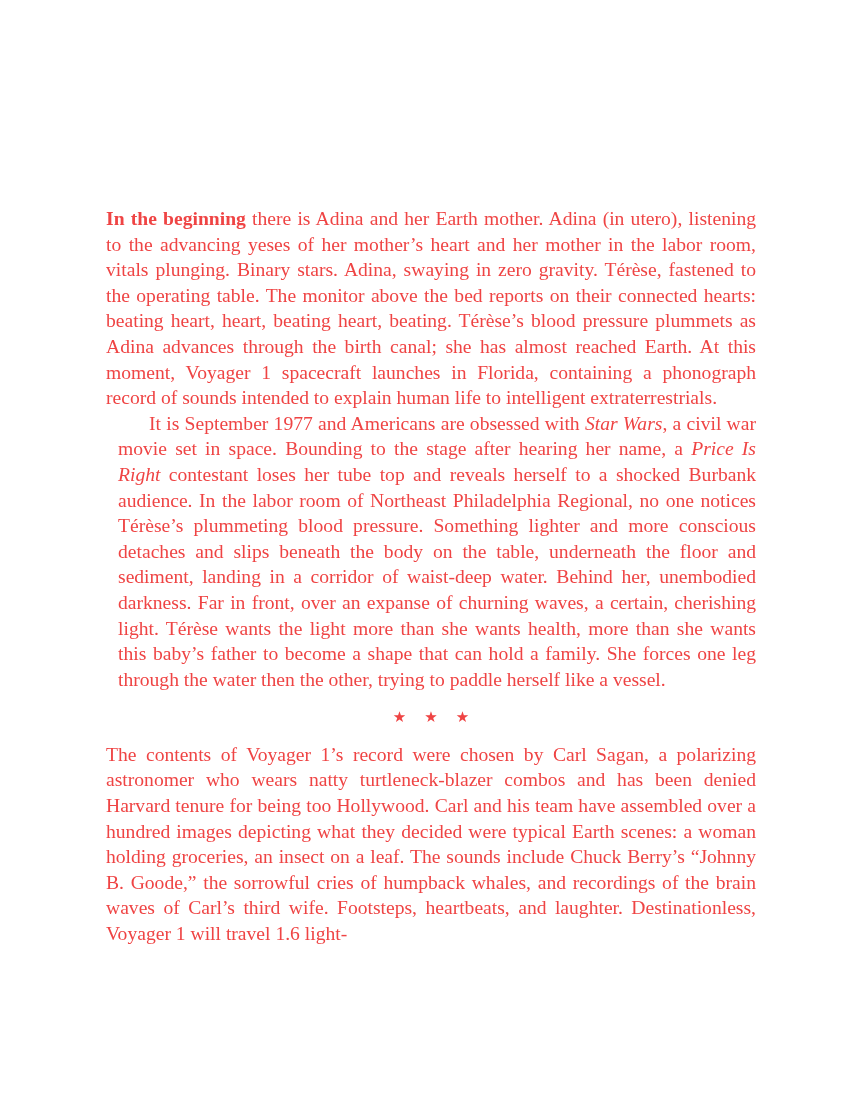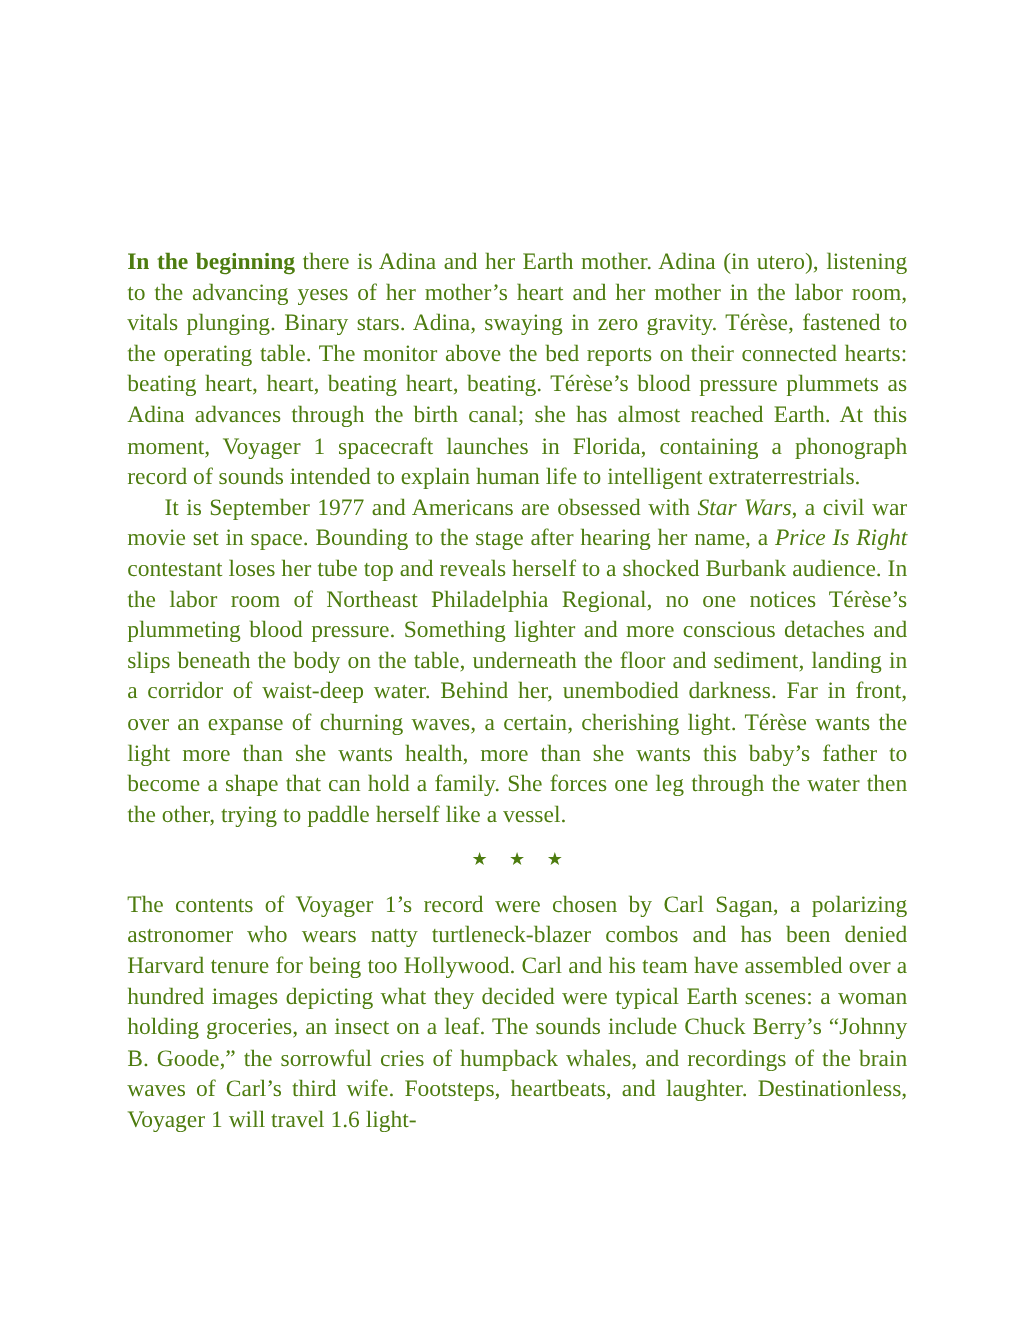--- a/index.html
+++ b/index.html
@@ -14,29 +14,30 @@
       overflow: hidden;
     }
     .page {
       position: absolute;
       left: 106px;
       top: 206px;
       width: 650px;
       font-family: "Liberation Serif", serif;
       font-size: 19.6px;
       line-height: 25.6px;
-      color: #4d7c0f;
+      color: #ef4444;
       text-align: justify;
       hyphens: none;
     }
     .page p {
       margin: 0;
     }
     .page p.indent {
       text-indent: 31px;
+      margin-left: 12px;
     }
     .lead {
       font-weight: bold;
     }
     .section-break {
       text-align: center;
       height: 25.6px;
       margin: 13px 0 11px 0;
       font-size: 15px;
       line-height: 25.6px;

